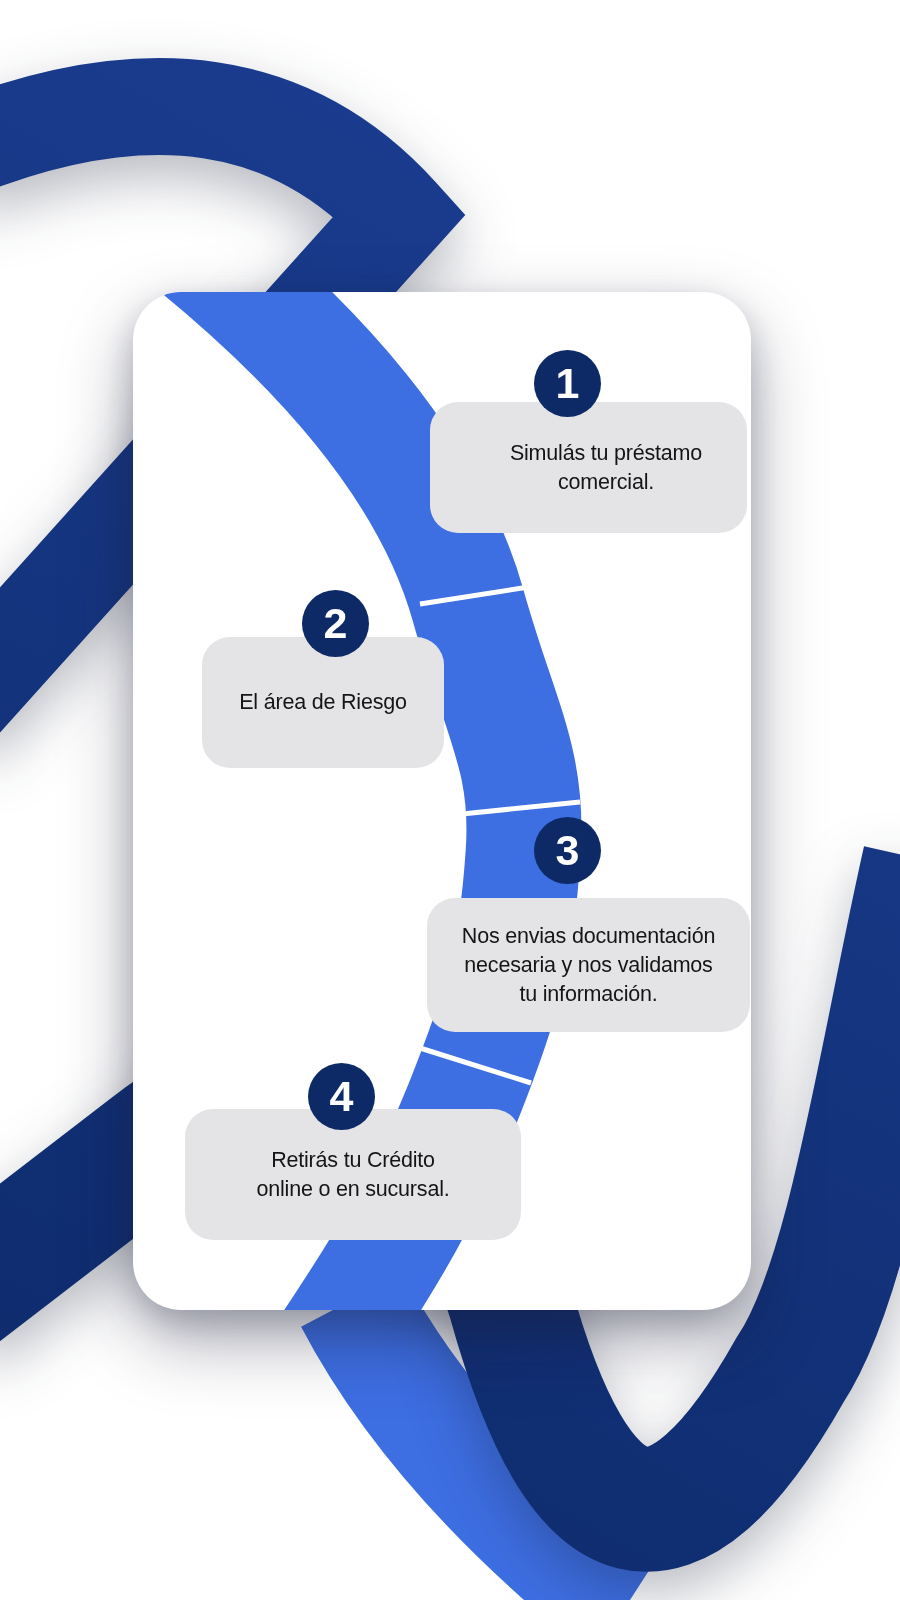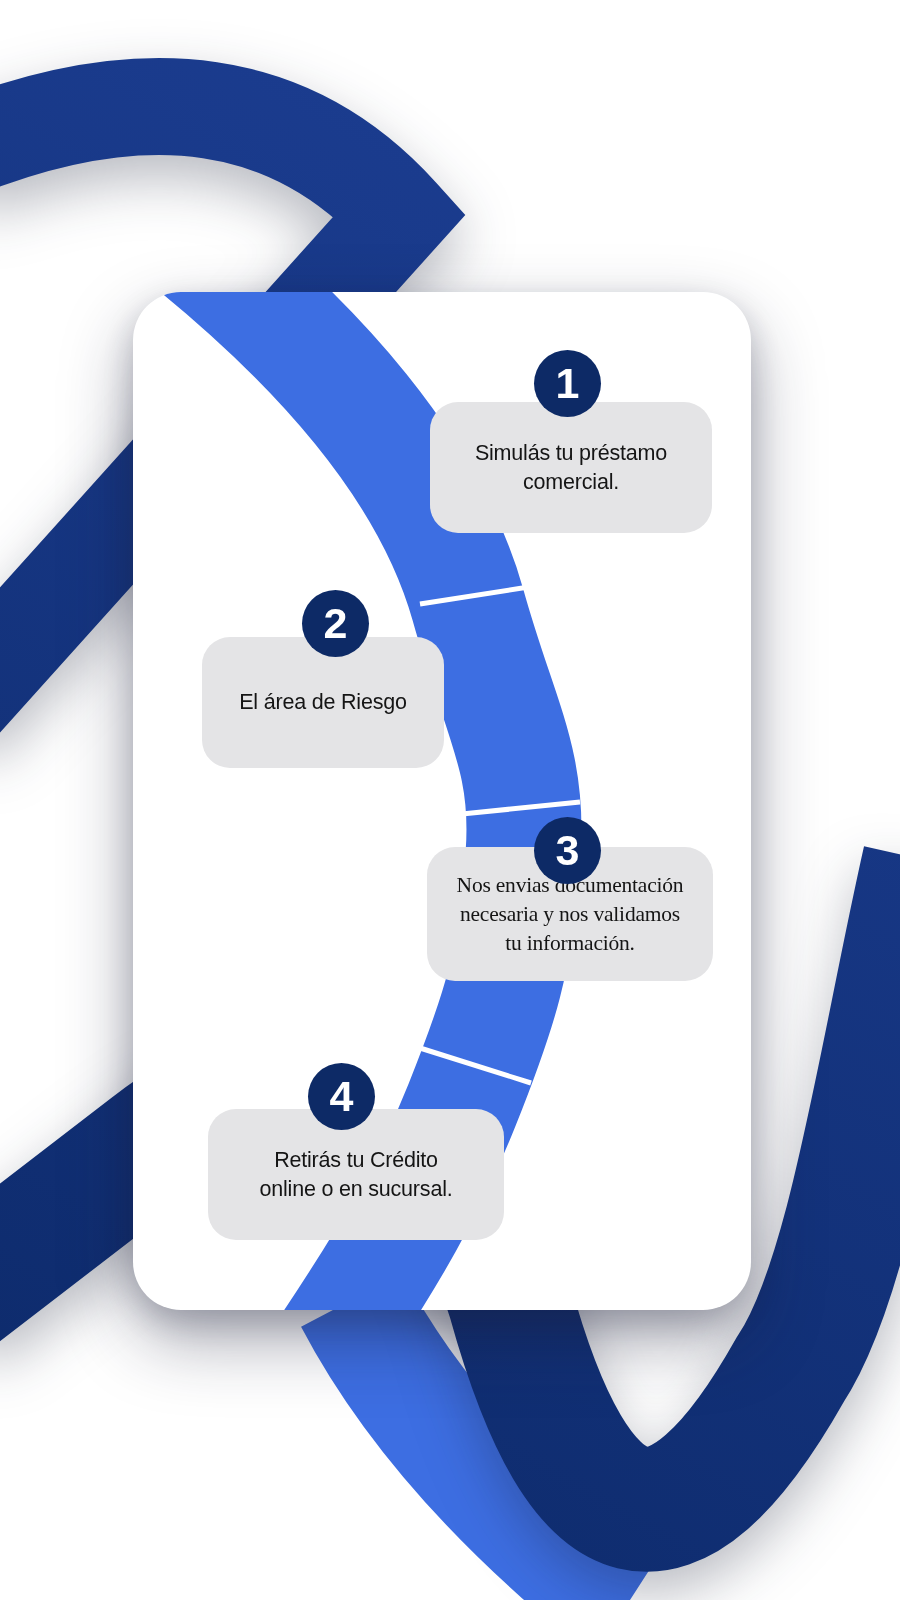--- a/index.html
+++ b/index.html
@@ -21,24 +21,24 @@
     display:flex;flex-direction:column;align-items:center;justify-content:center;
     text-align:center;color:#151515;font-size:21.5px;line-height:29px;letter-spacing:-0.2px;
   }
   .step-box .ln{white-space:nowrap;}
   .badge{
     position:absolute;width:67px;height:67px;border-radius:50%;
     background:#0d2a66;color:#ffffff;font-weight:700;font-size:43px;
     display:flex;align-items:center;justify-content:center;
   }
   
-  #box1{left:297px;top:110px;width:282px;height:131px;}
+  #box1{left:297px;top:110px;width:282px;height:131px;padding-left:35px;}
   #box2{left:69px; top:345px;width:242px;height:131px;}
-  #box3{left:294px;top:555px;width:286px;height:134px;font-family:Liberation Serif, serif;}
-  #box4{left:75px; top:817px;width:296px;height:131px;}
+  #box3{left:294px;top:606px;width:323px;height:134px;}
+  #box4{left:52px; top:817px;width:336px;height:131px;}
   #badge1{left:401px;top:58px;}
   #badge2{left:169px;top:298px;}
   #badge3{left:401px;top:525px;}
   #badge4{left:175px;top:771px;}
 </style>
 </head>
 <body>
 
 <svg class="bg-svg" viewBox="0 0 900 1600" aria-hidden="true">
   <defs>

